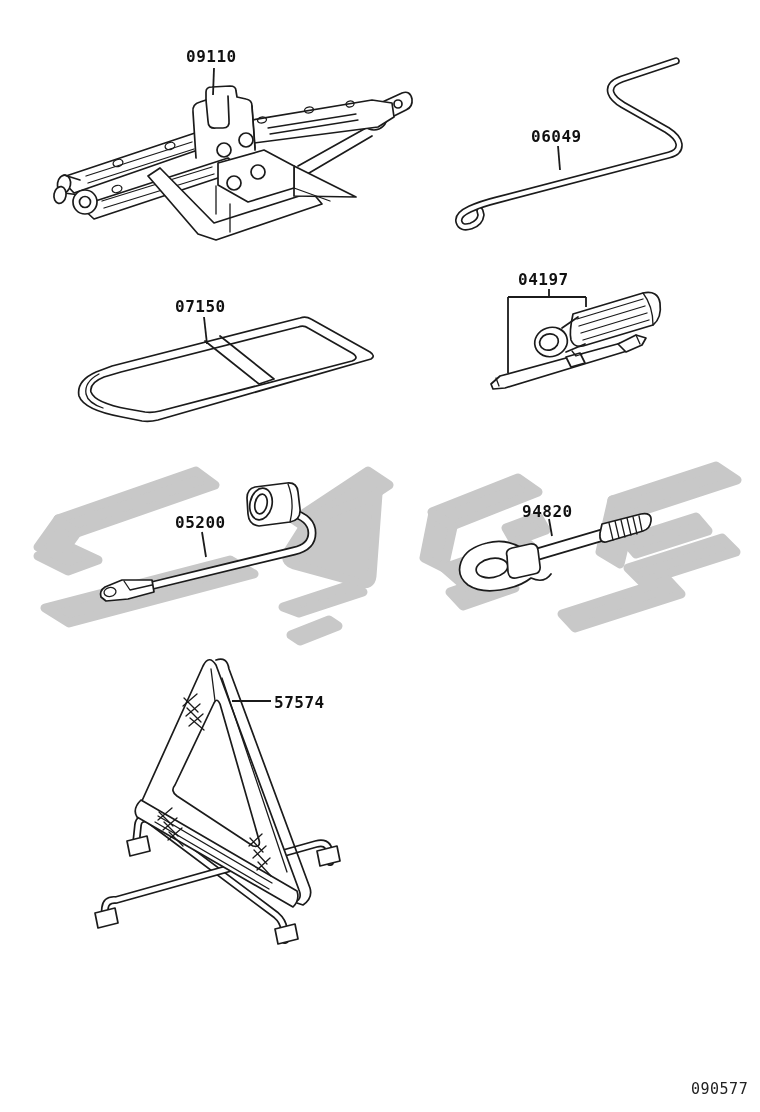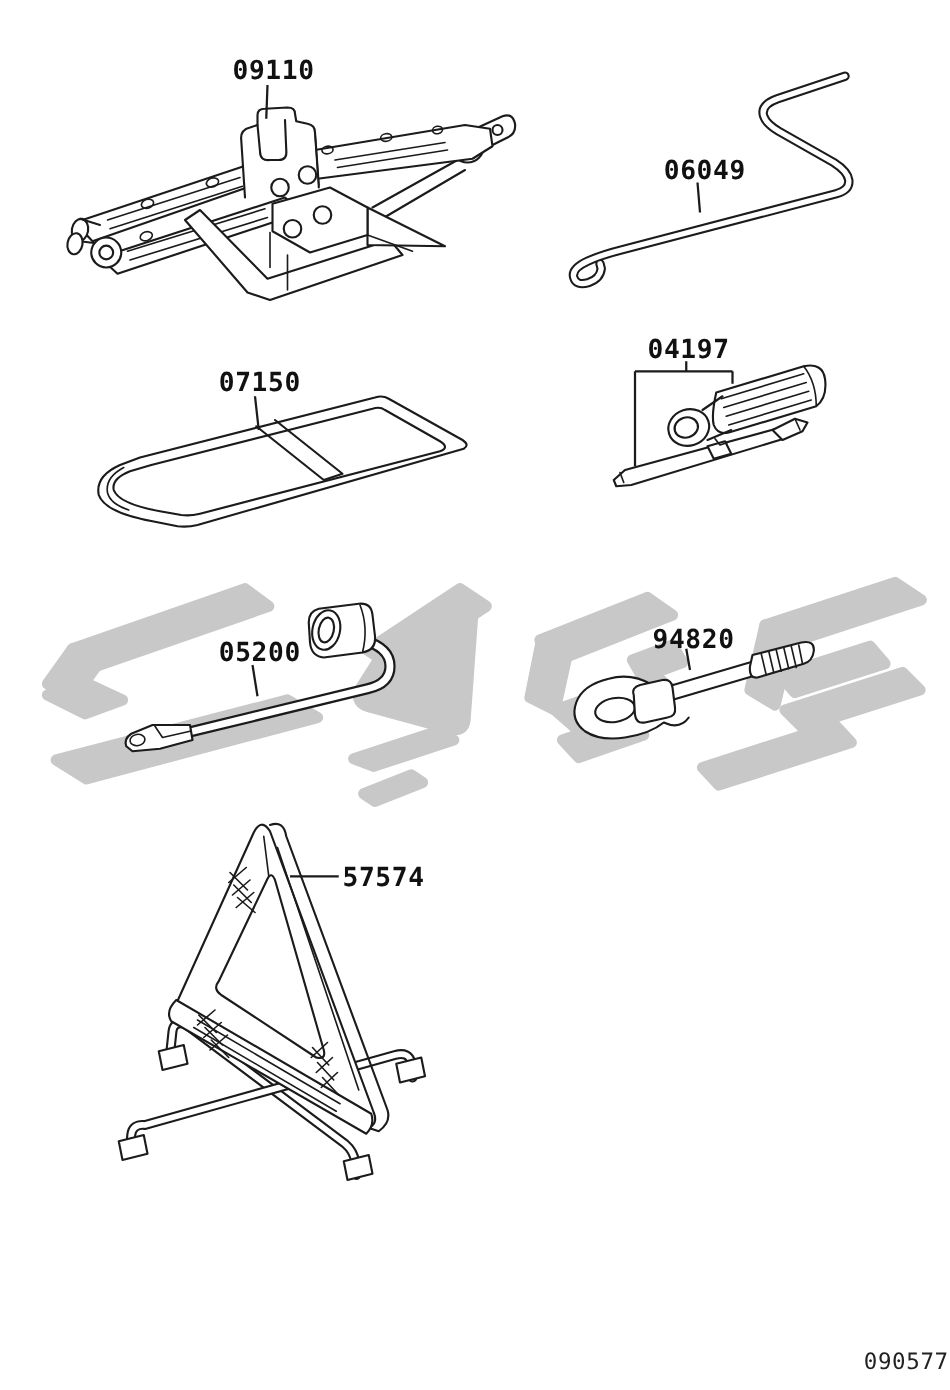--- a/index.html
+++ b/index.html
@@ -4,25 +4,25 @@
 <style>
   html,body{margin:0;padding:0;}
   body{
     width:760px;height:1112px;position:relative;overflow:hidden;
     background:#ffffff;
     font-family:"DejaVu Sans Mono","Liberation Mono",monospace;
   }
   #stage{position:absolute;left:0;top:0;width:760px;height:1112px;}
   svg{position:absolute;left:0;top:0;display:block;}
   .plabel{
-    position:absolute;font-weight:bold;font-size:21px;line-height:21px;
+    position:absolute;font-weight:bold;font-size:16px;line-height:21px;
     letter-spacing:.5px;color:#111;white-space:nowrap;cursor:default;
   }
   .footer-code{
-    position:absolute;left:691px;top:1082px;font-size:18px;line-height:15px;
+    position:absolute;left:691px;top:1082px;font-size:15px;line-height:15px;
     color:#222;letter-spacing:.5px;
   }
   
   .ln{fill:none;stroke:#1b1b1b;stroke-width:1.7;stroke-linecap:round;stroke-linejoin:round;}
   .lnf{fill:#ffffff;stroke:#1b1b1b;stroke-width:1.7;stroke-linecap:round;stroke-linejoin:round;}
   .thin{fill:none;stroke:#1b1b1b;stroke-width:1.3;stroke-linecap:round;stroke-linejoin:round;}
   .tubeO{fill:none;stroke:#1b1b1b;stroke-linecap:round;stroke-linejoin:round;}
   .tubeI{fill:none;stroke:#ffffff;stroke-linecap:round;stroke-linejoin:round;}
   .wm{fill:#c8c8c8;stroke:#c8c8c8;stroke-width:9;stroke-linejoin:round;}
   .ldr{fill:none;stroke:#1b1b1b;stroke-width:1.8;stroke-linecap:butt;}

